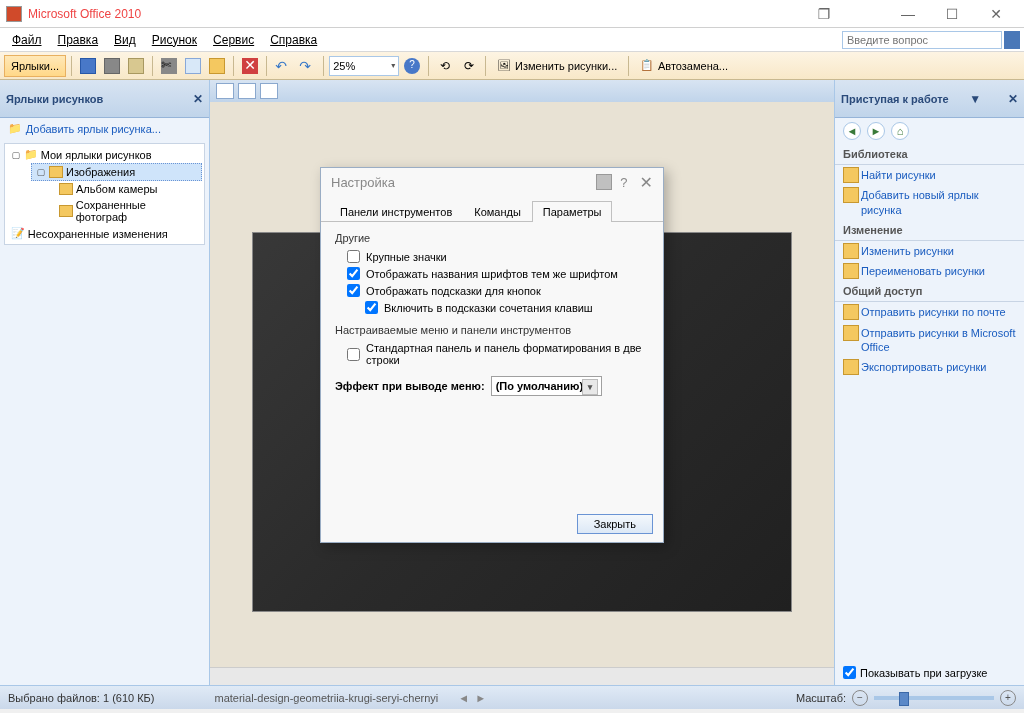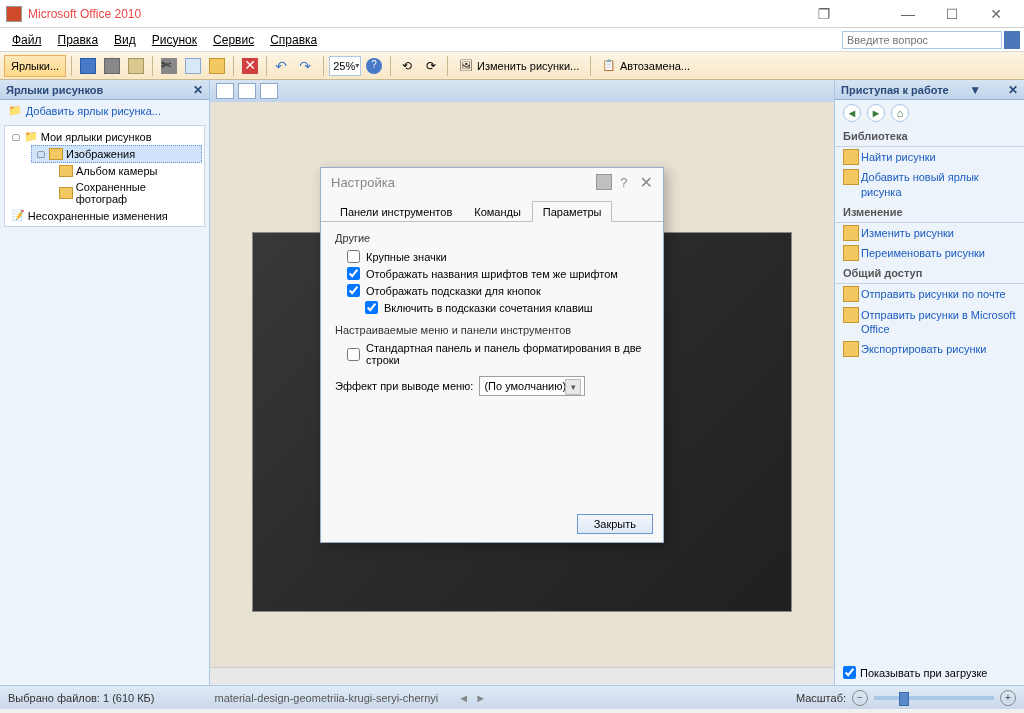--- a/index.html
+++ b/index.html
@@ -19,29 +19,29 @@
 .menubar .mitem u { text-decoration: underline; }
 .menubar .help-input { margin-left: auto; width: 160px; height: 18px; border: 1px solid #a9c7e7; color: #888; padding: 0 4px; font-size: 11px; }
 .menubar .hbtn { width: 16px; height: 18px; background: #4a78b8; margin-left: 2px; }
 
 
 .toolbar { height: 28px; background: linear-gradient(#fdf4e3,#f8e8c8); border-bottom: 1px solid #c8b890; display: flex; align-items: center; padding: 0 4px; gap: 2px; }
 .tbtn { width: 22px; height: 22px; display: flex; align-items: center; justify-content: center; border: 1px solid transparent; }
 .tbtn-lbl { height: 22px; display: flex; align-items: center; padding: 0 6px; border: 1px solid #e8b060; background: linear-gradient(#ffe8b8,#ffd888); font-size: 11px; }
 .tbtn-text { height: 22px; display: flex; align-items: center; padding: 0 6px; gap: 4px; font-size: 11px; }
 .tsep { width: 1px; height: 20px; background: #c8b890; margin: 0 3px; }
-.zoom-box { width: 32px; height: 20px; border: 1px solid #a9c7e7; background: #fff; padding: 0 3px; font-size: 11px; display:flex; align-items:center; justify-content:space-between; }
+.zoom-box { width: 70px; height: 20px; border: 1px solid #a9c7e7; background: #fff; padding: 0 3px; font-size: 11px; display:flex; align-items:center; justify-content:space-between; }
 .zoom-box::after { content: "▾"; font-size: 8px; color: #555; }
 
 
 .main { display: flex; height: 605px; }
 
 
 .leftpanel { width: 210px; background: #edf3fb; border-right: 1px solid #a9c7e7; display: flex; flex-direction: column; }
-.panel-hdr { height: 20px; background: linear-gradient(#d8e4f2,#c0d4ea); border-bottom: 1px solid #96b4d8; display: flex; align-items: center; padding: 0 6px; font-size: 11px; color: #2a4a7a; font-weight: bold; }
+.panel-hdr { height: 38px; background: linear-gradient(#d8e4f2,#c0d4ea); border-bottom: 1px solid #96b4d8; display: flex; align-items: center; padding: 0 6px; font-size: 11px; color: #2a4a7a; font-weight: bold; }
 .panel-hdr .pclose { margin-left: auto; color: #2a4a7a; font-size: 12px; }
 .panel-link { padding: 4px 8px; color: #1a5cbf; font-size: 11px; display: flex; align-items: center; gap: 4px; }
 .tree { padding: 2px; background: #fff; margin: 4px; border: 1px solid #c8d4e4; flex: 0 0 auto; overflow: auto; font-size: 11px; }
 .tree-item { padding: 2px 4px; display: flex; align-items: center; gap: 3px; }
 .tree-item.sel { background: #cfe4fa; border: 1px dotted #6a94d4; }
 .tree-item .exp { width: 10px; text-align: center; color: #555; font-size: 9px; }
 .tree-item .fico { width: 14px; height: 12px; background: #f4c860; border: 1px solid #c89830; }
 .tree-ch { padding-left: 24px; }
 
 
@@ -77,21 +77,21 @@
 .dlg-title .dico { margin-left: auto; width:16px; height:16px; background:#c0c0c0; border:1px solid #999; }
 .dlg-tabs { display: flex; border-bottom: 1px solid #c0c0c0; padding: 0 8px; margin-top: 4px; }
 .dlg-tab { padding: 4px 10px; font-size: 11px; border: 1px solid transparent; border-bottom: none; position: relative; top: 1px; }
 .dlg-tab.act { background: #f8f8f8; border-color: #c0c0c0; }
 .dlg-body { padding: 10px 14px; font-size: 11px; }
 .dlg-grp { margin-bottom: 8px; }
 .dlg-grp-lbl { color: #333; margin-bottom: 4px; }
 .dlg-chk { display: flex; align-items: center; gap: 6px; padding: 2px 0 2px 12px; }
 .dlg-chk input { width: 13px; height: 13px; }
 .dlg-chk.sub { padding-left: 30px; }
-.dlg-row { display: flex; align-items: center; gap: 6px; margin-top: 6px; }
+.dlg-row { display: flex; align-items: center; gap: 6px; margin-top: 6px; font-weight: bold; }
 .dlg-sel { height: 20px; border: 1px solid #a0a0a0; background: #fff; padding: 0 18px 0 4px; font-size: 11px; display: flex; align-items: center; position: relative; }
 .dlg-sel::after { content: "▾"; position: absolute; right: 3px; top: 2px; font-size: 9px; color: #555; background: #e8e8e8; border: 1px solid #bbb; width: 14px; height: 14px; display:flex; align-items:center; justify-content:center; }
 .dlg-btns { display: flex; justify-content: flex-end; padding: 8px 10px; border-top: 0; }
 .dlg-btn { padding: 3px 16px; border: 1px solid #6a94d4; background: linear-gradient(#f4f8fc,#dce8f6); font-size: 11px; }
 
 .sico { width:16px; height:16px; display:inline-block; }
 .sico.save { background:#4878c8; border:1px solid #2858a8; }
 .sico.print { background:#888; border:1px solid #666; }
 .sico.mail { background:#d8c890; border:1px solid #a89860; }
 .sico.cut { background:#888; }

